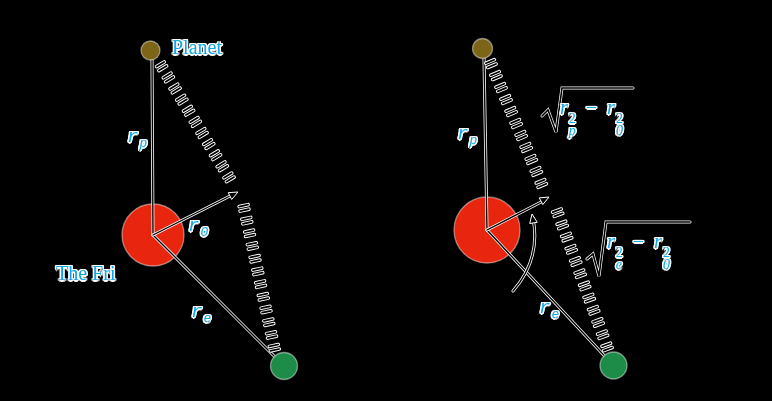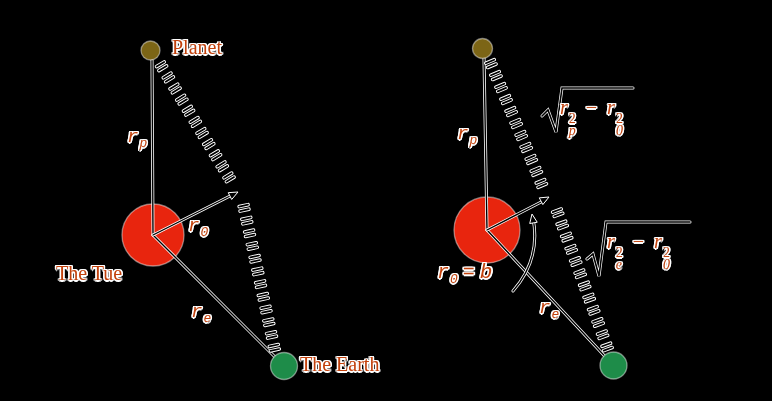--- a/index.html
+++ b/index.html
@@ -2,21 +2,21 @@
 <html><head>
 <meta charset="utf-8">
 <style>
   html,body{margin:0;padding:0;background:#000;}
   #fig{
     position:relative;width:772px;height:401px;background:#000;overflow:hidden;
     font-family:"Liberation Serif","DejaVu Serif",serif;
   }
   #cv{position:absolute;left:0;top:0;}
   .slabel,.mlabel,.formula{
-    position:absolute;color:#c2410c;white-space:nowrap;
+    position:absolute;color:#0ea5e9;white-space:nowrap;
     text-shadow:
       -1.3px -1.3px 0 #fff, 1.3px -1.3px 0 #fff,
       -1.3px  1.3px 0 #fff, 1.3px  1.3px 0 #fff,
        0 -1.5px 0 #fff, 0 1.5px 0 #fff,
       -1.5px 0 0 #fff, 1.5px 0 0 #fff;
   }
   .slabel{font-size:20px;}
   .mlabel{font-size:19px;font-style:italic;font-family:Liberation Mono, monospace;}
   .msub{font-size:13px;font-style:italic;vertical-align:-5px;margin-left:1px;}
   .mop{font-style:normal;margin:0 5px;}
@@ -65,41 +65,37 @@
       <path d="M513,291 Q541,259 533,218" stroke="#ffffff" stroke-width="3" fill="none" stroke-linecap="round"></path>
       <path d="M513,291 Q541,259 533,218" stroke="#000000" stroke-width="1.4" fill="none" stroke-linecap="round"></path>
       <path d="M532,214 L537.2278877963104,222.25282916272891 L529.731293975186,223.50226146624965 Z" fill="#000000" stroke="#ffffff" stroke-width="1"></path>
       <polyline points="542,116 548,110 556,132 562,88 633,88" stroke="#ffffff" stroke-width="3" fill="none" stroke-linecap="round"></polyline>
       <polyline points="542,116 548,110 556,132 562,88 633,88" stroke="#000000" stroke-width="1.6" fill="none" stroke-linecap="round"></polyline>
       <polyline points="587,259 593,254 599,276 606,222 690,222" stroke="#ffffff" stroke-width="3" fill="none" stroke-linecap="round"></polyline>
       <polyline points="587,259 593,254 599,276 606,222 690,222" stroke="#000000" stroke-width="1.6" fill="none" stroke-linecap="round"></polyline>
     </svg>
 
   <div class="slabel" style="left:172px;top:36px">Planet</div>
-  <div class="slabel" style="left:56px;top:262px">The Tue</div>
-  <div class="slabel" style="left:300px;top:353px">The Earth</div>
+  <div class="slabel" style="left:56px;top:262px">The Fri</div>
 
   <div class="mlabel" style="left:127px;top:126px">
     <span>r</span><span class="msub">p</span>
   </div>
   <div class="mlabel" style="left:188px;top:215px">
     <span>r</span><span class="msub">0</span>
   </div>
   <div class="mlabel" style="left:191px;top:301px">
     <span>r</span><span class="msub">e</span>
   </div>
 
   <div class="mlabel" style="left:457px;top:123px">
     <span>r</span><span class="msub">p</span>
   </div>
   <div class="mlabel" style="left:539px;top:297px">
     <span>r</span><span class="msub">e</span>
-  </div>
-  <div class="mlabel" style="left:437px;top:261px;font-size:20px">
-    <span>r</span><span class="msub">0</span><span class="mop">=</span><span class="bvar">b</span>
   </div>
 
   <div class="formula" style="left:560px;top:96px">
     <span class="term">
       <span>r</span><span class="stack">
           <span class="msup">2</span>
           <span class="msubb">p</span>
         </span>
     </span><span class="mop">−</span><span class="term">
       <span>r</span><span class="stack">

